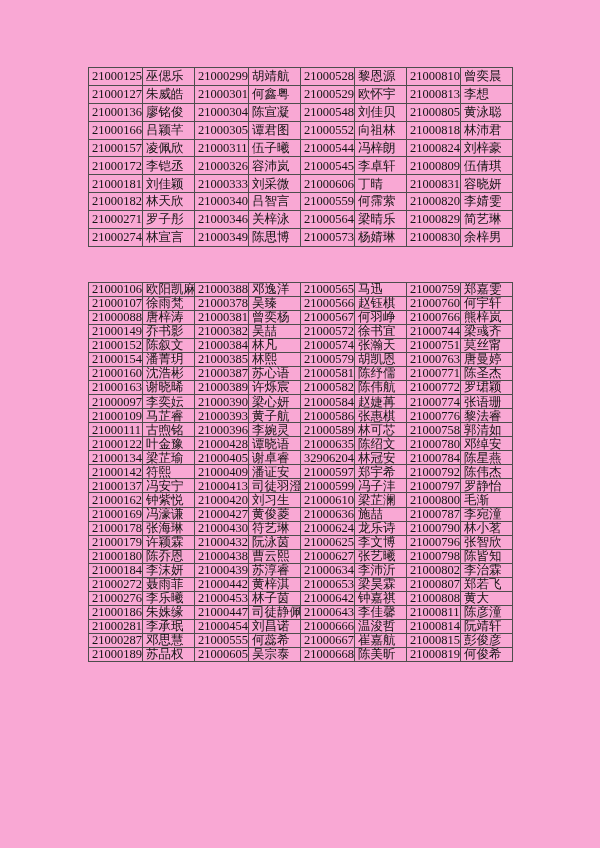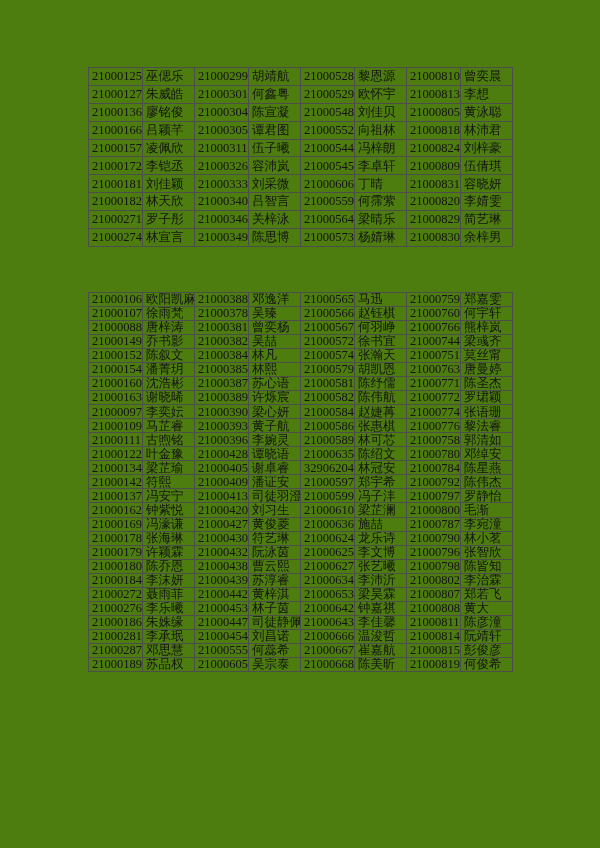--- a/index.html
+++ b/index.html
@@ -4,21 +4,21 @@
 <style>
   html, body {
     margin: 0;
     padding: 0;
     background: #ffffff;
   }
   .page {
     position: relative;
     width: 600px;
     height: 848px;
-    background: #4d7c0f;
+    background: #f9a8d4;
     font-family: "Liberation Serif", "DejaVu Serif", serif;
     color: #1a1a1a;
     overflow: hidden;
   }
   table.roster {
     position: absolute;
     left: 88px;
     border-collapse: collapse;
     table-layout: fixed;
     width: 424px;
@@ -27,21 +27,21 @@
     border: 1px solid #4d4d4d;
     font-size: 12.5px;
     line-height: 1;
     padding: 0 0 0 3px;
     white-space: nowrap;
     overflow: hidden;
     vertical-align: middle;
     color: #141414;
   }
   table.upper { top: 67px; height: 180px; }
-  table.lower { top: 292px; height: 380px; }
+  table.lower { top: 282px; height: 380px; }
   col.id-col   { width: 54px; }
   col.name-col { width: 52px; }
   .heading {
     position: absolute;
     left: 88px;
     top: 269px;
     font-size: 14.5px;
     font-weight: bold;
     letter-spacing: 0.3px;
     white-space: nowrap;

